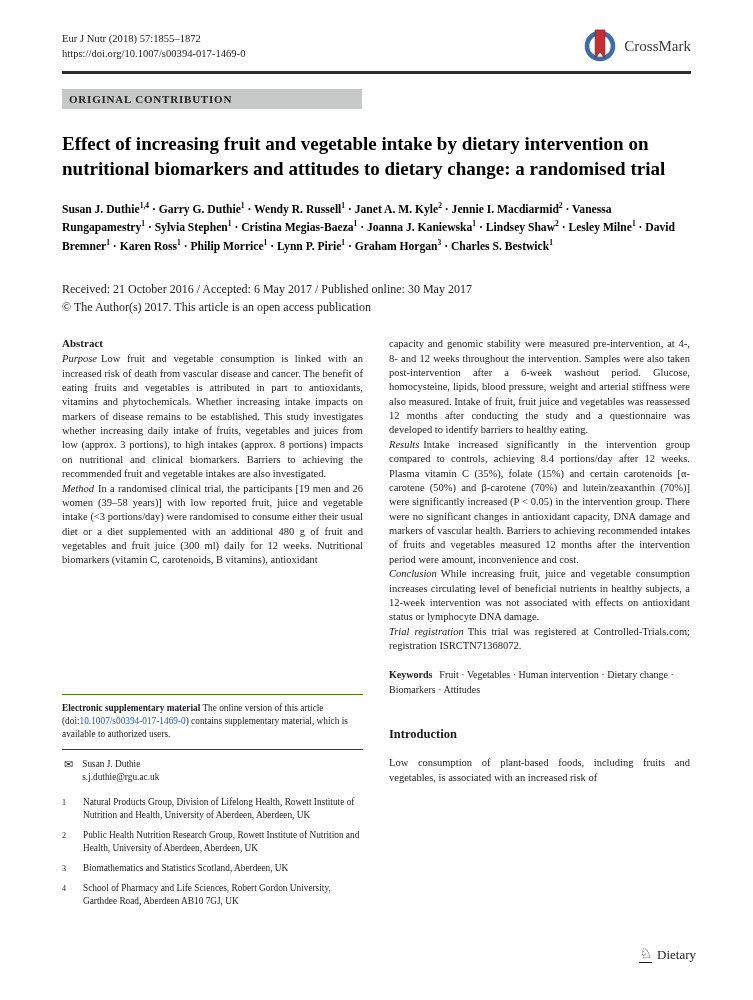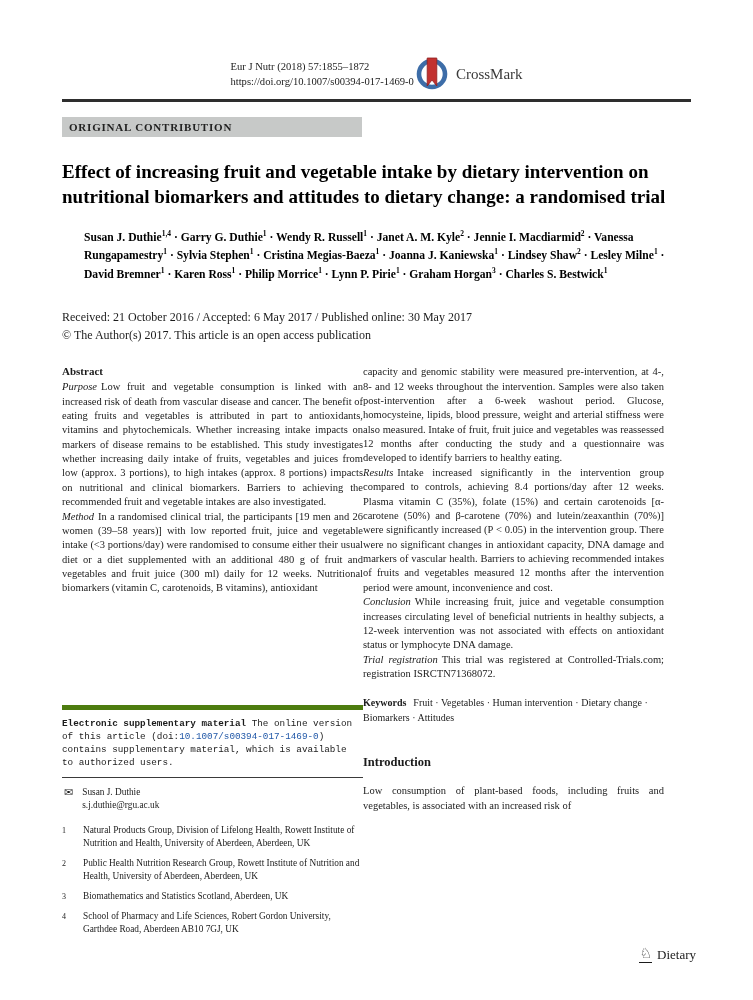--- a/index.html
+++ b/index.html
@@ -1,46 +1,46 @@
 <!DOCTYPE html>
 <html><head>
 <meta charset="utf-8">
 <style>
   html,body{margin:0;padding:0;background:#ffffff;}
   .page{position:relative;width:753px;height:1000px;background:#fff;overflow:hidden;
         font-family:"Liberation Serif", serif;color:#1b1b1b;}
   .content{position:absolute;left:62px;top:0;width:629px;}
 
   
-  .page-header{display:flex;justify-content:center;align-items:flex-start;padding-top:31px;margin-top:28px;}
+  .page-header{display:flex;justify-content:space-between;align-items:flex-start;padding-top:31px;}
   .journal-meta{font-size:10.6px;line-height:1.45;}
   .journal-meta a{color:#1b1b1b;text-decoration:none;}
   .crossmark{display:flex;align-items:center;gap:6px;margin-top:-5px;cursor:pointer;}
   .crossmark .cm-label{font-size:15px;color:#3a3a3a;}
   .rule{height:2.5px;background:#2e2e2e;margin-top:5px;}
   .article-type{margin-top:15px;width:293px;background:#c7c9c8;padding:4px 0 4px 7px;
                 font-weight:bold;font-size:11px;letter-spacing:0.8px;color:#222;}
 
   
   .title{margin:22px 0 0 0;font-size:19px;font-weight:bold;line-height:1.32;color:#000;}
-  .authors{margin-top:19px;font-size:11.6px;font-weight:bold;line-height:1.55;color:#000;margin-left:22px;}
+  .authors{margin-top:19px;font-size:11.6px;font-weight:bold;line-height:1.55;color:#000;}
   .authors sup{font-size:7.5px;font-weight:bold;}
   .history{margin-top:24px;font-size:12px;line-height:1.5;}
 
   
-  .columns{display:flex;margin-top:21px;height:578px;}
+  .columns{display:flex;gap:26px;margin-top:21px;height:578px;}
   .col{width:301px;display:flex;flex-direction:column;}
   .abs-head{font-weight:bold;font-size:11px;margin-bottom:3px;}
   .absp{margin:0;font-size:10.5px;line-height:1.37;text-align:justify;}
   .plabel{font-style:italic;margin-top:12px;}
   .plabel:not(:empty){margin-right:4px;}
 
   
   .footnotes{margin-top:auto;font-size:9.3px;line-height:1.4;}
-  .fn-supp{border-top:5px solid #4d7c0f;padding:7px 0 8px 0;font-family:Liberation Mono, monospace;}
+  .fn-supp{border-top:1px solid #4d7c0f;padding:7px 0 8px 0;}
   .doi-link{color:#2158a8;text-decoration:none;}
   .fn-corr{border-top:1px solid #3a3a3a;padding:8px 0 6px 2px;display:flex;gap:9px;}
   .fn-corr a{color:#1b1b1b;text-decoration:none;display:block;}
   .env{font-size:11px;line-height:1.2;}
   .affils{margin-top:6px;}
   .affil{display:flex;margin-bottom:7px;}
   .affnum{width:21px;flex:none;font-size:8px;padding-top:1px;}
   .afftext{flex:1;}
 
   

